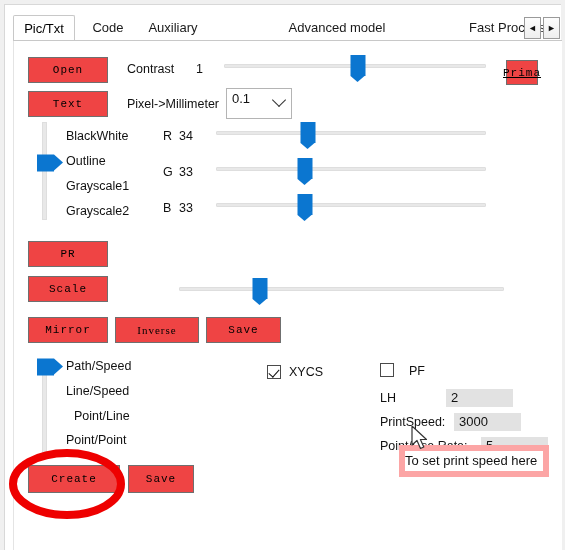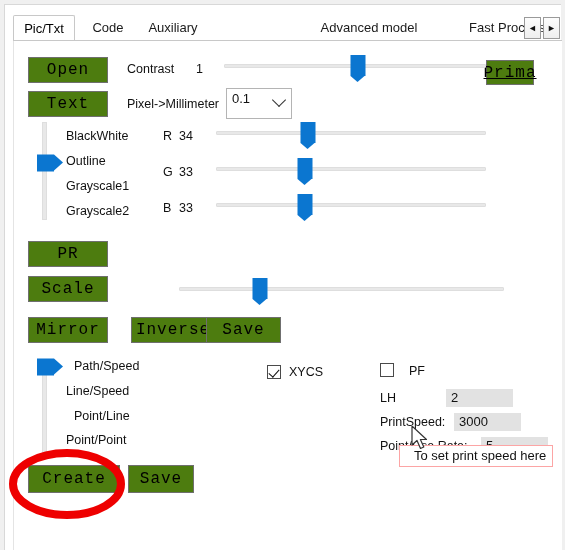--- a/index.html
+++ b/index.html
@@ -67,25 +67,25 @@
   
   #panel{
     position:absolute;left:8px;top:36px;width:549px;height:510px;
     background:#ffffff;
     border-left:1px solid #e4e4e4;
     box-sizing:border-box;
   }
   
   .btn{
     position:absolute;
-    background:#4d7c0f;
+    background:#ef4444;
     border:1px solid #6f6f6f;
     box-sizing:border-box;
     font-family:"Liberation Mono","DejaVu Sans Mono",monospace;
-    font-size:16px;
+    font-size:11px;
     color:#000;
     text-align:left;
     cursor:default;
     letter-spacing:1px;
     display:flex;align-items:center;justify-content:center;
     user-select:none;
   }
   
   .lbl{
     position:absolute;
@@ -177,26 +177,26 @@
     color:#111;
     box-sizing:border-box;
     padding-left:5px;
     line-height:17px;
     cursor:default;
   }
   
   #tooltip{
     position:absolute;
     background:#ffffff;
-    border:1px solid #fca5a5;
+    border:6px solid #fca5a5;
     box-sizing:border-box;
     font-family:"Liberation Sans", sans-serif;
     font-size:13px;
     color:#111;
-    padding:2px 6px 3px 14px;
+    padding:2px 6px 3px 0;
     white-space:nowrap;
     z-index:40;
   }
   
   #cursor{position:absolute;z-index:45;pointer-events:none;}
   
   #annot{position:absolute;z-index:50;pointer-events:none;}
   
   #scale-val{
     overflow:hidden;
@@ -206,38 +206,38 @@
 </style>
 </head>
 <body>
 
 <div id="window">
 
   <div id="tabstrip">
     <div class="tab selected" style="left:0px;width:62px;">Pic/Txt</div>
     <div class="tab" style="left:70px;width:50px;">Code</div>
     <div class="tab" style="left:124px;width:72px;">Auxiliary</div>
-    <div class="tab" style="left:268px;width:112px;margin-left:32px;">Advanced model</div>
+    <div class="tab" style="left:268px;width:112px;">Advanced model</div>
     <div class="tab" style="left:446px;width:96px;overflow:hidden;">Fast Process</div>
   </div>
   <div id="tabline"></div>
 
   <div class="tabarrow" style="left:519px;">
     <span>◄</span>
   </div>
   <div class="tabarrow" style="left:538px;">
     <span>►</span>
   </div>
 
   <div id="panel">
 
     <div class="btn" style="left:14px;top:16px;width:80px;height:26px;">Open</div>
     <div class="btn" style="left:14px;top:50px;width:80px;height:26px;">Text</div>
 
-    <div class="btn" style="left:472px;top:19px;width:48px;height:25px;text-decoration:underline;">Prima</div>
+    <div class="btn" style="left:492px;top:19px;width:32px;height:25px;text-decoration:underline;">Prima</div>
 
     <div class="lbl" style="left:113px;top:21px;">Contrast</div>
     <div class="lbl" style="left:182px;top:21px;">1</div>
     <div class="slider" style="left:210px;top:16px;width:262px;">
       <div class="track"></div>
       <div class="thumb" id="contrast-thumb" style="left: 51%;"></div>
     </div>
 
     <div class="lbl" style="left:113px;top:56px;">Pixel-&gt;Millimeter</div>
     <div class="combo" style="left:212px;top:47px;width:66px;height:31px;">
@@ -280,30 +280,30 @@
     <div class="btn" style="left:14px;top:200px;width:80px;height:26px;">PR</div>
 
     <div class="btn" style="left:14px;top:235px;width:80px;height:26px;">Scale</div>
     <div class="lbl" id="scale-val" style="left:117px;top:241px;">0.875</div>
     <div class="slider" style="left:165px;top:239px;width:325px;">
       <div class="track"></div>
       <div class="thumb" id="scale-thumb" style="left: 25%;"></div>
     </div>
 
     <div class="btn" style="left:14px;top:276px;width:80px;height:26px;">Mirror</div>
-    <div class="btn" style="left:117px;top:276px;width:84px;height:26px;">Inverse</div>
+    <div class="btn" style="left:101px;top:276px;width:84px;height:26px;font-family:Liberation Serif, serif;">Inverse</div>
     <div class="btn" style="left:192px;top:276px;width:75px;height:26px;">Save</div>
 
     <div class="vtrack" style="left:28px;top:318px;height:96px;"></div>
     <div class="varrow" style="left:36px;top:326px;">
       <div class="body"></div>
       <div class="tip"></div>
     </div>
 
-    <div class="lbl" style="left:52px;top:318px;margin-left:8px;">Path/Speed</div>
+    <div class="lbl" style="left:52px;top:318px;">Path/Speed</div>
     <div class="lbl" style="left:52px;top:343px;">Line/Speed</div>
     <div class="lbl" style="left:60px;top:368px;">Point/Line</div>
     <div class="lbl" style="left:52px;top:392px;">Point/Point</div>
 
     <div class="cb checked" style="left:253px;top:324px;"></div>
     <div class="lbl" style="left:275px;top:324px;">XYCS</div>
 
     <div class="cb" style="left:366px;top:322px;"></div>
     <div class="lbl" style="left:395px;top:323px;">PF</div>
 

